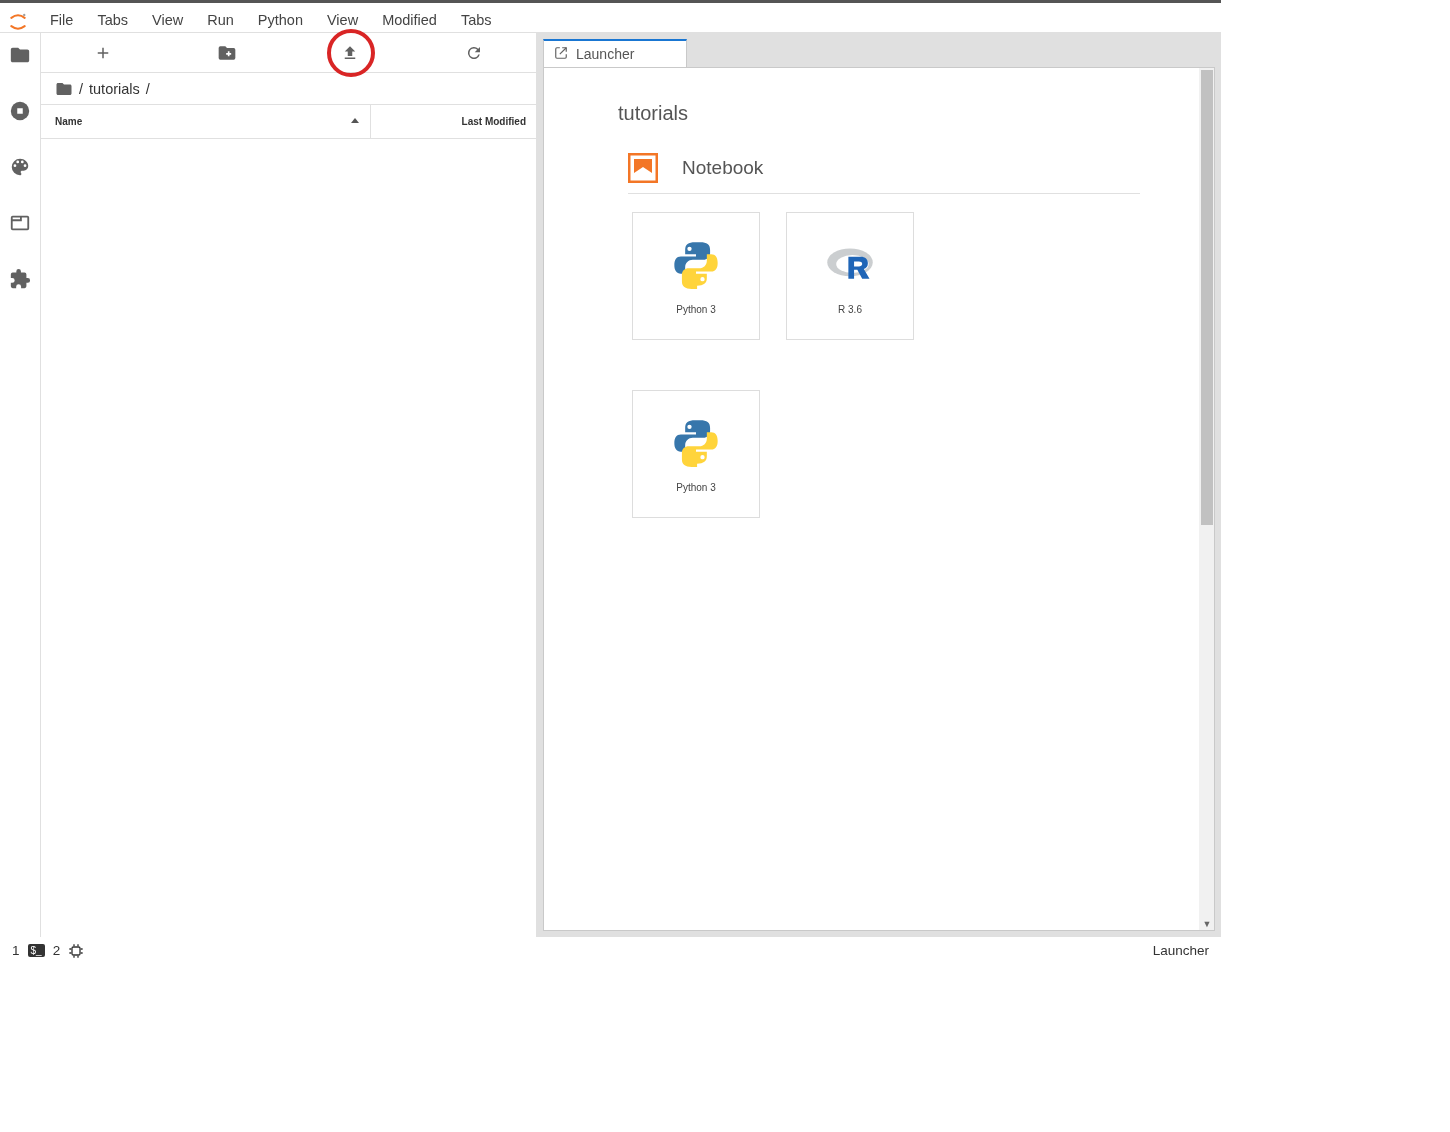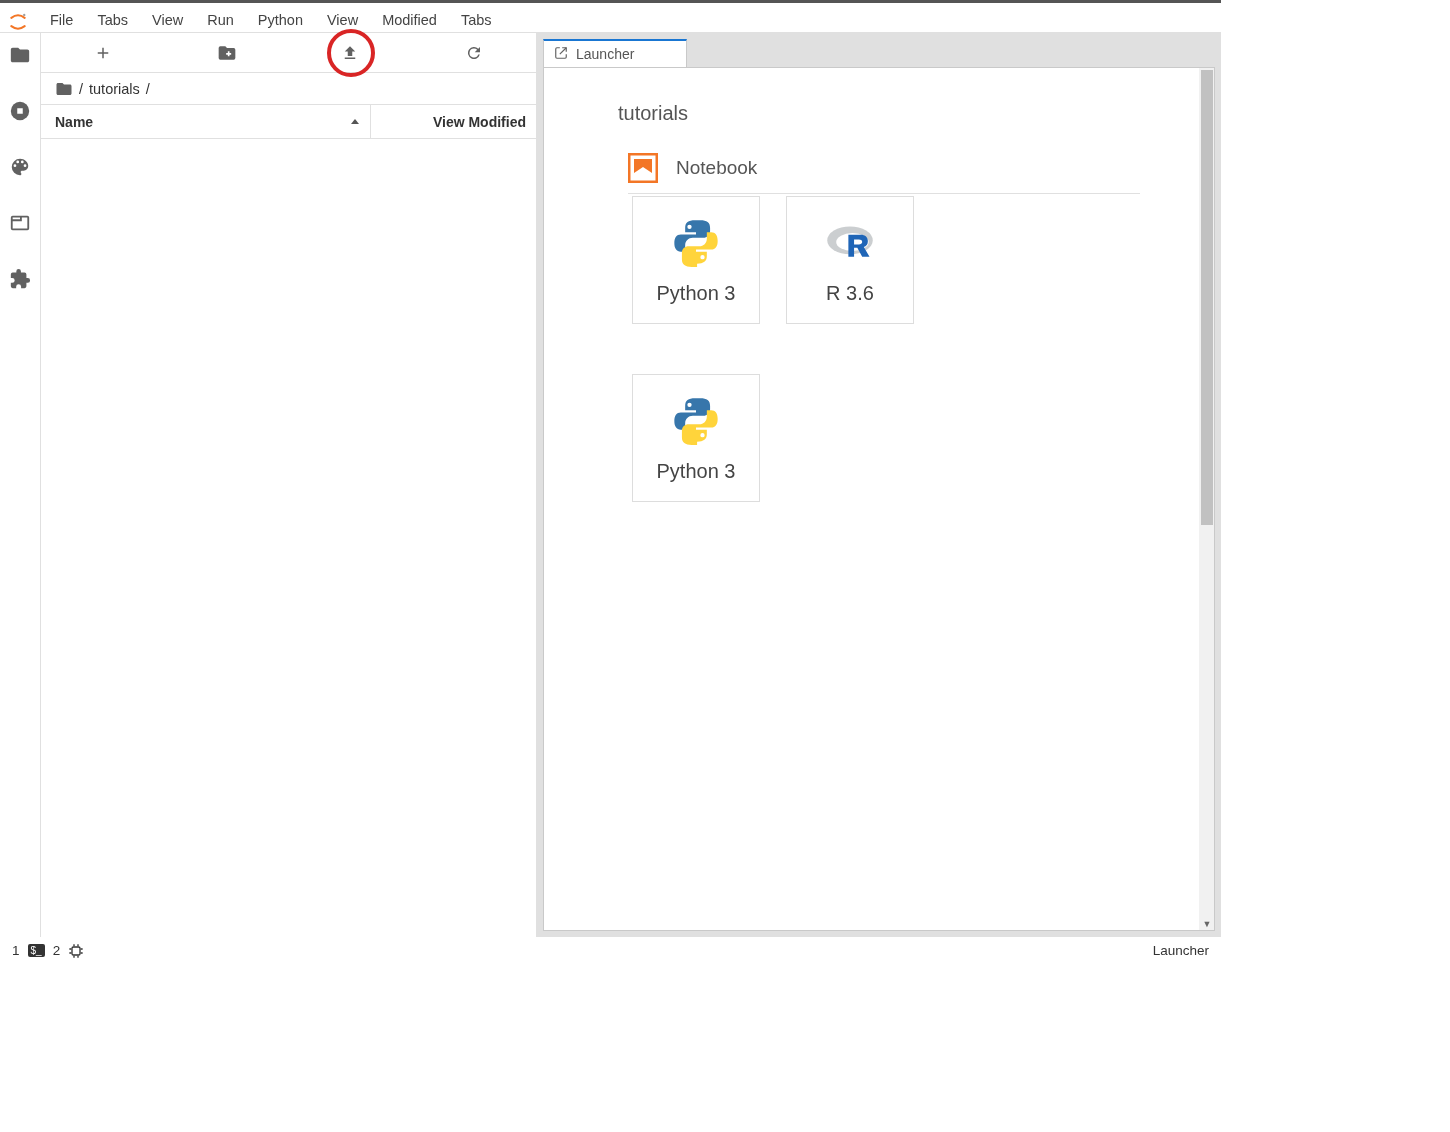--- a/index.html
+++ b/index.html
@@ -101,21 +101,21 @@
     color: #333;
     gap: 6px;
   }
   .breadcrumb .folder-icon { color:#616161; display:flex;}
 
   .filelist-header {
     display: flex;
     align-items: center;
     height: 34px;
     border-bottom: 1px solid #e0e0e0;
-    font-size: 14px;
+    font-size: 10px;
     font-weight: 600;
   }
   .filelist-header .col-name {
     flex: 1;
     padding-left: 14px;
     display:flex; align-items:center; justify-content:space-between;
     padding-right:10px;
     border-right:1px solid #e0e0e0;
     height:100%;
   }
@@ -167,43 +167,43 @@
     color:#555;
     margin-bottom: 28px;
   }
   .section {
     margin-bottom: 50px;
     margin-left: 10px;
   }
   .section-header {
     display:flex;
     align-items:center;
-    gap:18px;
+    gap:24px;
     border-bottom:1px solid #e0e0e0;
     padding-bottom:10px;
-    margin-bottom:2px;
+    margin-bottom:18px;
   }
   .section-header .sh-icon {
     width:30px;height:30px;display:flex;align-items:center;justify-content:center;
   }
   .section-header .sh-label {
     font-size: 19px;
     color:#555;
   }
   .cards { display:flex; gap:26px; margin-left:4px; }
   .card {
     width:128px;height:128px;
     border:1px solid #ddd;
     display:flex;flex-direction:column;align-items:center;justify-content:center;
     gap:14px;
     cursor:pointer;
     background:#fff;
   }
   .card .card-icon{width:52px;height:52px;display:flex;align-items:center;justify-content:center;}
-  .card .card-label{font-size:20px;color:#444;}
+  .card .card-label{font-size:10px;color:#444;}
 
   
   .statusbar {
     height: 26px;
     display:flex;
     align-items:center;
     justify-content:space-between;
     padding: 0 12px;
     font-size:13.5px;
     background:#fff;
@@ -317,21 +317,21 @@
     <div class="filelist-header">
       <div class="col-name">
         <span>Name</span>
         <span>
           <svg width="10" height="10" viewBox="0 0 10 10" fill="#555">
               <path d="M5 2 L9 7 H1 Z"></path>
             </svg>
         </span>
       </div>
       <div class="col-mod">
-        <span>View Modified</span>
+        <span>Last Modified</span>
       </div>
     </div>
     <div class="filelist-body"></div>
   </div>
 
   <div class="mainarea">
     <div class="tabstrip">
       <div class="tab">
         <span>
           <svg width="14" height="14" viewBox="0 0 24 24" fill="none" stroke="currentColor" stroke-width="2">

